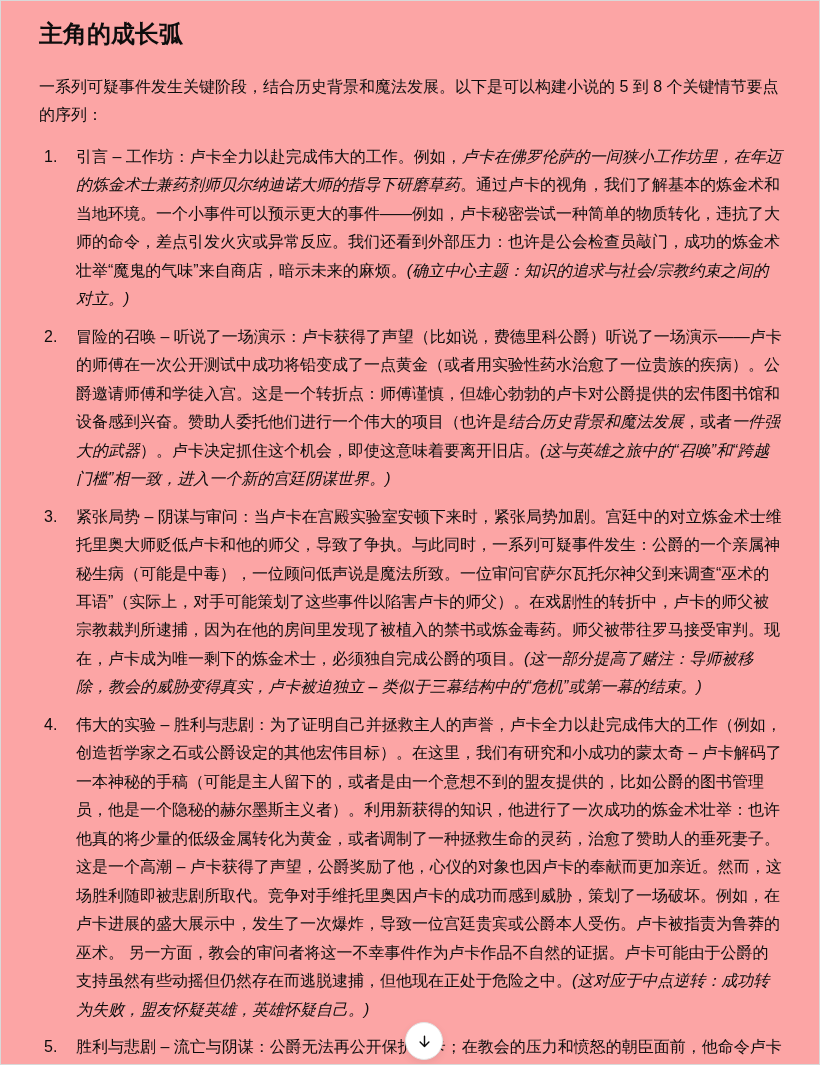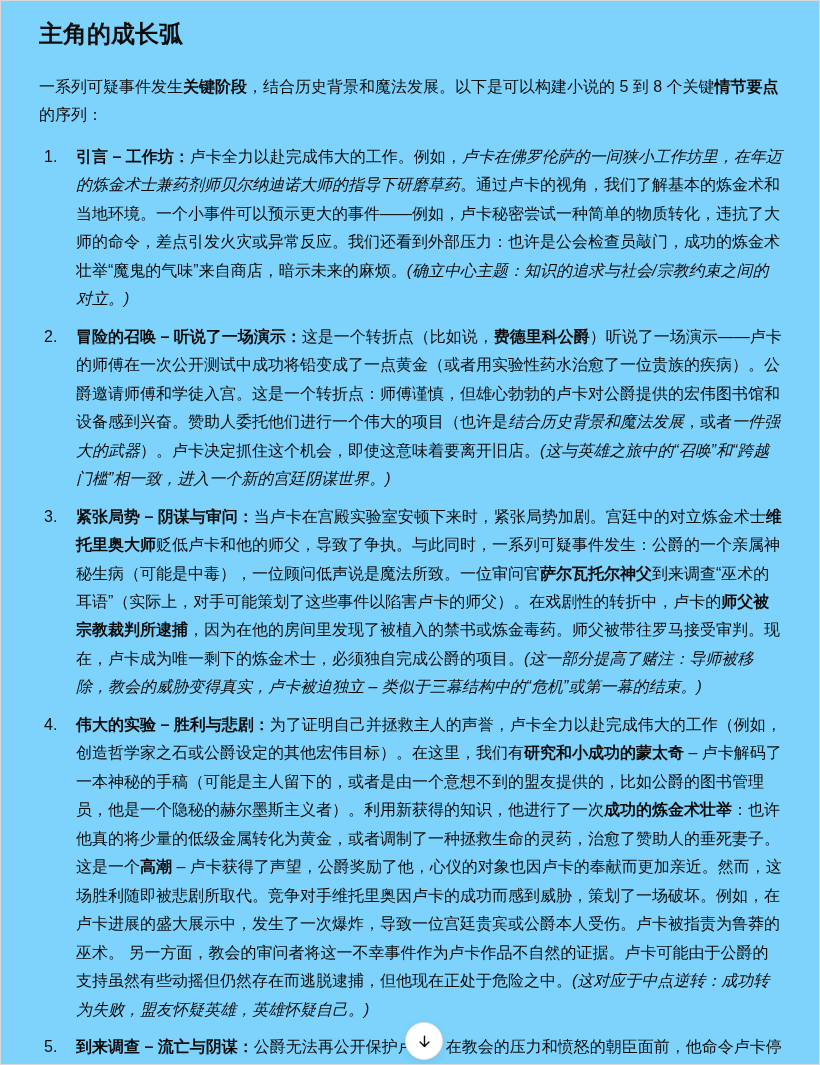--- a/index.html
+++ b/index.html
@@ -2,21 +2,21 @@
 <html lang="zh"><head>
 <meta charset="utf-8">
 <style>
   * { box-sizing: border-box; }
   html, body { margin: 0; padding: 0; background: #f4f4f4; }
   .page {
     position: relative;
     width: 820px;
     height: 1065px;
     margin: 0;
-    background: #7dd3fc;
+    background: #fca5a5;
     border: 1px solid #d9d9d9;
     overflow: hidden;
     font-family: "Liberation Sans", sans-serif;
     color: #0d0d0d;
   }
   .content {
     padding: 16px 37px 0 38px;
   }
   .doc-title {
     font-size: 24px;
@@ -40,21 +40,21 @@
     position: relative;
     padding-left: 37px;
     margin: 0 0 9px 0;
   }
   .plot-number {
     position: absolute;
     left: 5px;
     top: 0;
     width: 28px;
   }
-  strong { font-weight: 700; }
+  strong { font-weight: 400; }
   em { font-style: italic; }
   .scroll-btn {
     position: absolute;
     left: 404px;
     top: 1021px;
     width: 38px;
     height: 38px;
     border-radius: 50%;
     background: #ffffff;
     border: 1px solid #e3e3e3;
@@ -79,36 +79,36 @@
     <p class="intro"><span>一系列可疑事件发生</span><strong>关键阶段</strong><span>，结合历史背景和魔法发展。以下是可以构建小说的 5 到 8 个关键</span><strong>情节要点</strong><span>的序列：</span></p>
 
     <ol class="plot-list">
   <li>
     <span class="plot-number">1.</span>
     <span class="plot-text"><strong>引言 – 工作坊：</strong><span>卢卡全力以赴完成伟大的工作。例如，</span><em>卢卡在佛罗伦萨的一间狭小工作坊里，在年迈的炼金术士兼药剂师贝尔纳迪诺大师的指导下研磨草药</em><span>。通过卢卡的视角，我们了解基本的炼金术和当地环境。一个小事件可以预示更大的事件——例如，卢卡秘密尝试一种简单的物质转化，违抗了大师的命令，差点引发火灾或异常反应。我们还看到外部压力：也许是公会检查员敲门，成功的炼金术壮举“魔鬼的气味”来自商店，暗示未来的麻烦。</span><em>(确立中心主题：知识的追求与社会/宗教约束之间的对立。)</em></span>
   </li>
 
   <li>
     <span class="plot-number">2.</span>
-    <span class="plot-text"><strong>冒险的召唤 – 听说了一场演示：</strong><span>这是一个转折点（比如说，</span><strong>费德里科公爵</strong><span>）听说了一场演示——卢卡的师傅在一次公开测试中成功将铅变成了一点黄金（或者用实验性药水治愈了一位贵族的疾病）。公爵邀请师傅和学徒入宫。这是一个转折点：师傅谨慎，但雄心勃勃的卢卡对公爵提供的宏伟图书馆和设备感到兴奋。赞助人委托他们进行一个伟大的项目（也许是</span><em>结合历史背景和魔法发展</em><span>，或者</span><em>一件强大的武器</em><span>）。卢卡决定抓住这个机会，即使这意味着要离开旧店。</span><em>(这与英雄之旅中的“召唤”和“跨越门槛”相一致，进入一个新的宫廷阴谋世界。)</em></span>
+    <span class="plot-text"><strong>冒险的召唤 – 听说了一场演示：</strong><span>卢卡获得了声望（比如说，</span><strong>费德里科公爵</strong><span>）听说了一场演示——卢卡的师傅在一次公开测试中成功将铅变成了一点黄金（或者用实验性药水治愈了一位贵族的疾病）。公爵邀请师傅和学徒入宫。这是一个转折点：师傅谨慎，但雄心勃勃的卢卡对公爵提供的宏伟图书馆和设备感到兴奋。赞助人委托他们进行一个伟大的项目（也许是</span><em>结合历史背景和魔法发展</em><span>，或者</span><em>一件强大的武器</em><span>）。卢卡决定抓住这个机会，即使这意味着要离开旧店。</span><em>(这与英雄之旅中的“召唤”和“跨越门槛”相一致，进入一个新的宫廷阴谋世界。)</em></span>
   </li>
 
   <li>
     <span class="plot-number">3.</span>
     <span class="plot-text"><strong>紧张局势 – 阴谋与审问：</strong><span>当卢卡在宫殿实验室安顿下来时，紧张局势加剧。宫廷中的对立炼金术士</span><strong>维托里奥大师</strong><span>贬低卢卡和他的师父，导致了争执。与此同时，一系列可疑事件发生：公爵的一个亲属神秘生病（可能是中毒），一位顾问低声说是魔法所致。一位审问官</span><strong>萨尔瓦托尔神父</strong><span>到来调查“巫术的耳语”（实际上，对手可能策划了这些事件以陷害卢卡的师父）。在戏剧性的转折中，卢卡的</span><strong>师父被宗教裁判所逮捕</strong><span>，因为在他的房间里发现了被植入的禁书或炼金毒药。师父被带往罗马接受审判。现在，卢卡成为唯一剩下的炼金术士，必须独自完成公爵的项目。</span><em>(这一部分提高了赌注：导师被移除，教会的威胁变得真实，卢卡被迫独立 – 类似于三幕结构中的“危机”或第一幕的结束。)</em></span>
   </li>
 
   <li>
     <span class="plot-number">4.</span>
     <span class="plot-text"><strong>伟大的实验 – 胜利与悲剧：</strong><span>为了证明自己并拯救主人的声誉，卢卡全力以赴完成伟大的工作（例如，创造哲学家之石或公爵设定的其他宏伟目标）。在这里，我们有</span><strong>研究和小成功的蒙太奇</strong><span> – 卢卡解码了一本神秘的手稿（可能是主人留下的，或者是由一个意想不到的盟友提供的，比如公爵的图书管理员，他是一个隐秘的赫尔墨斯主义者）。利用新获得的知识，他进行了一次</span><strong>成功的炼金术壮举</strong><span>：也许他真的将少量的低级金属转化为黄金，或者调制了一种拯救生命的灵药，治愈了赞助人的垂死妻子。这是一个</span><strong>高潮</strong><span> – 卢卡获得了声望，公爵奖励了他，心仪的对象也因卢卡的奉献而更加亲近。然而，这场胜利随即被悲剧所取代。竞争对手维托里奥因卢卡的成功而感到威胁，策划了一场破坏。例如，在卢卡进展的盛大展示中，发生了一次爆炸，导致一位宫廷贵宾或公爵本人受伤。卢卡被指责为鲁莽的巫术。 另一方面，教会的审问者将这一不幸事件作为卢卡作品不自然的证据。卢卡可能由于公爵的支持虽然有些动摇但仍然存在而逃脱逮捕，但他现在正处于危险之中。</span><em>(这对应于中点逆转：成功转为失败，盟友怀疑英雄，英雄怀疑自己。)</em></span>
   </li>
 
   <li>
     <span class="plot-number">5.</span>
-    <span class="plot-text"><strong>到来调查 – 流亡与阴谋：</strong><span>公爵无法再公开保护卢卡；在教会的压力和愤怒的朝臣面前，他命令卢卡停止一切炼金术，直到另行通知。也许爱人也被禁止见他，或者卢卡被限制在房间里。夜晚，公爵痛</span></span>
+    <span class="plot-text"><strong>胜利与悲剧 – 流亡与阴谋：</strong><span>公爵无法再公开保护卢卡；在教会的压力和愤怒的朝臣面前，他命令卢卡停止一切炼金术，直到另行通知。也许爱人也被禁止见他，或者卢卡被限制在房间里。夜晚，公爵痛</span></span>
   </li>
 </ol>
 
   </div>
 
   <button class="scroll-btn">
     <span>
       <svg width="17" height="17" viewBox="0 0 24 24" fill="none">
         <path d="M12 4.5v14.5m0 0l-6.2-6.2M12 19l6.2-6.2" stroke="#0d0d0d" stroke-width="2" stroke-linecap="round" stroke-linejoin="round"></path>
       </svg>

